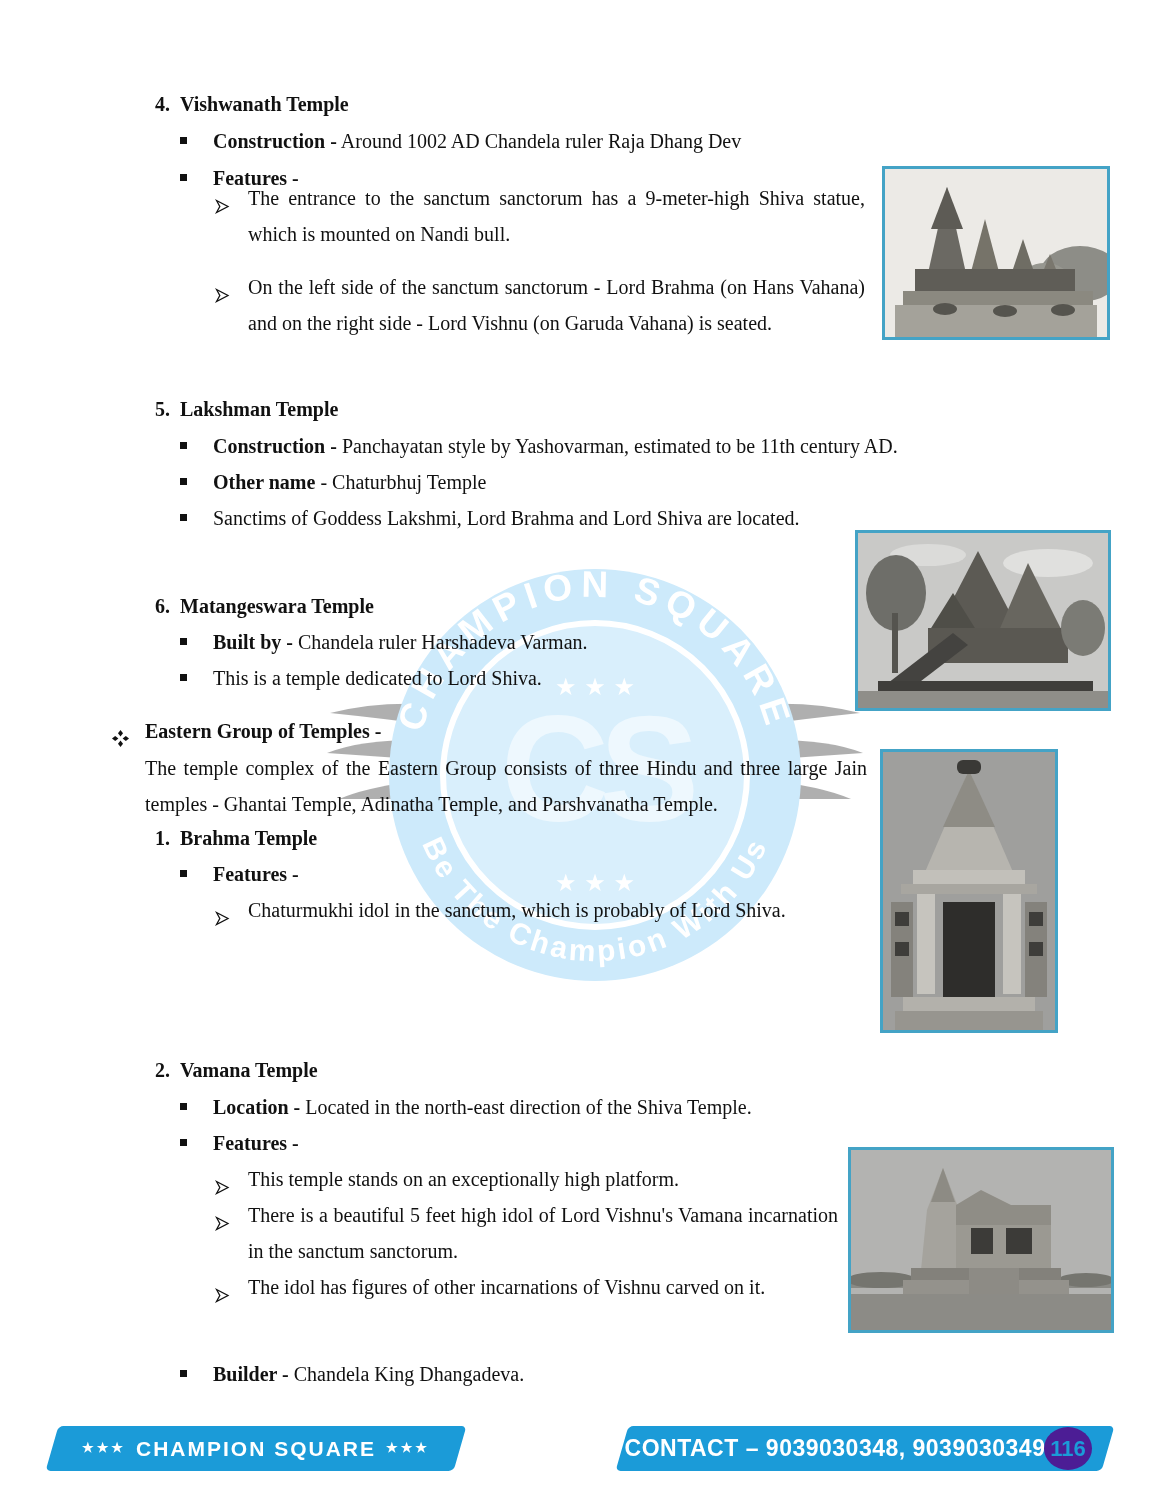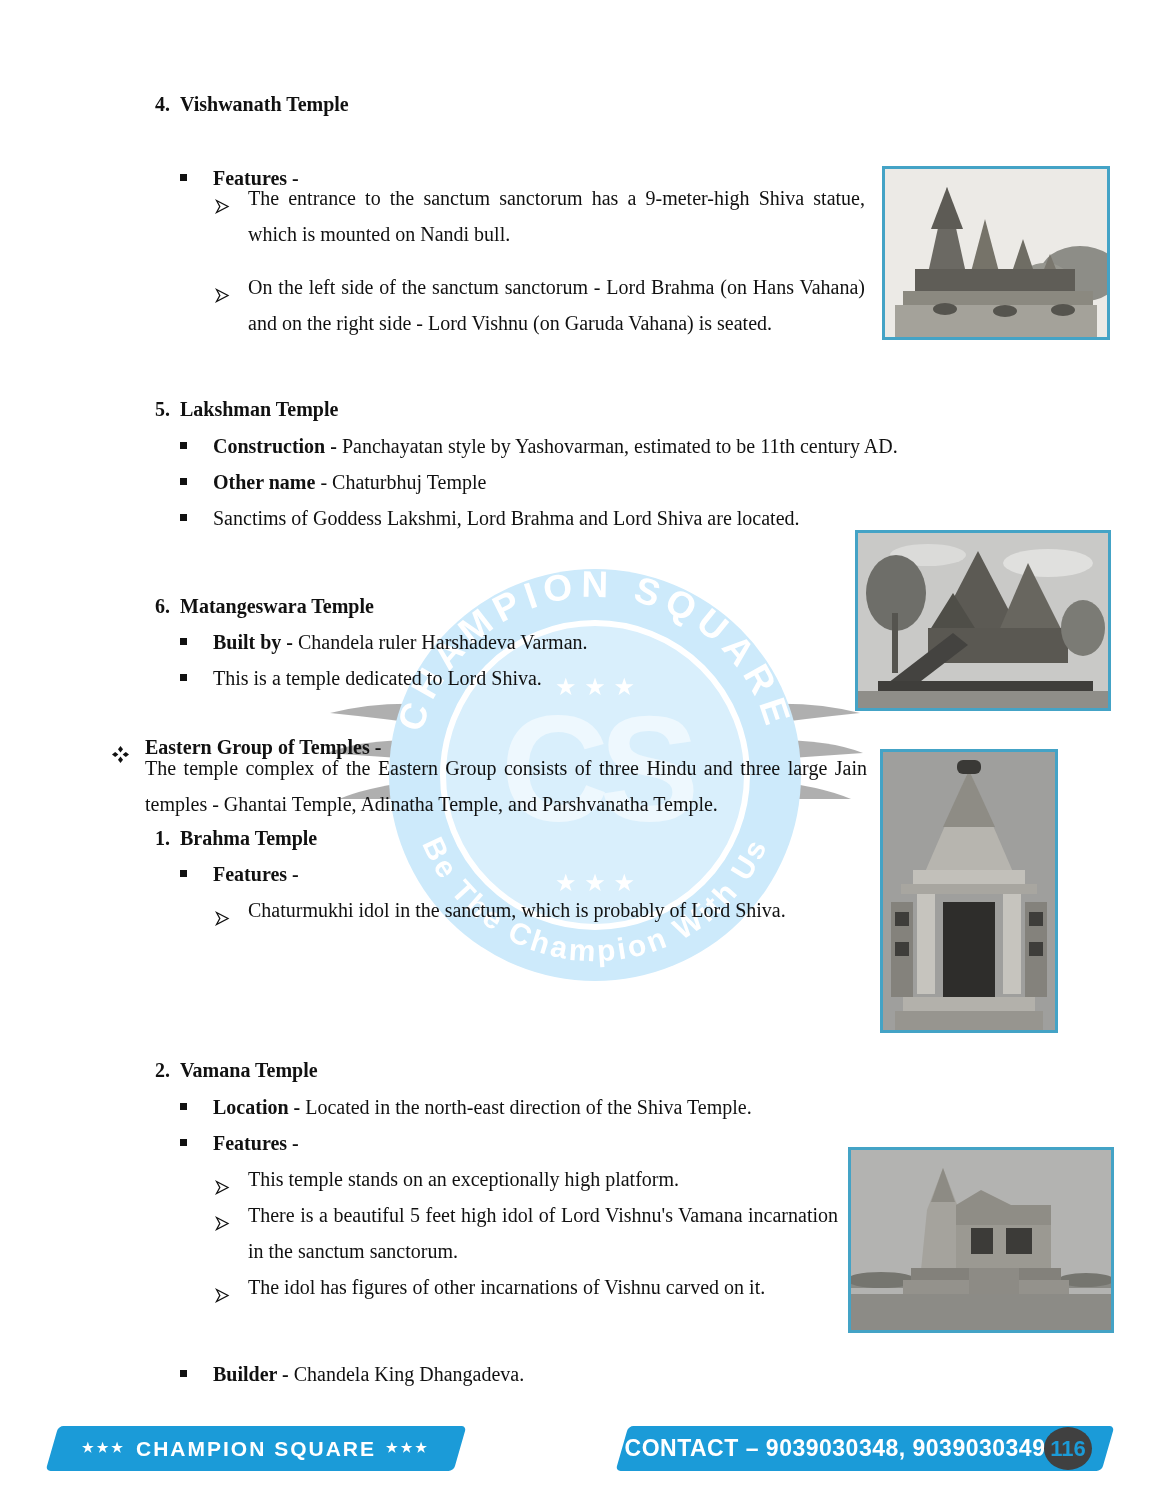--- a/index.html
+++ b/index.html
@@ -22,37 +22,37 @@
   .photo4{left:848px;top:1147px;}
   
   .tb{position:absolute;z-index:2;font-size:20px;line-height:36px;}
   .heading{left:145px;font-weight:bold;text-align:center;}
   .h-num{display:inline-block;width:35px;}
   .sq-row{left:180px;display:flex;}
   .sq{flex:none;width:7px;height:7px;background:#111;margin-top:14px;margin-right:26px;}
   .ar-row{left:215px;display:flex;}
   .ar{flex:none;width:15px;height:15px;margin-top:9px;margin-right:18px;}
   .just{text-align:justify;}
-  .e-head{left:112px;display:flex;font-weight:bold;margin-top:16px;}
+  .e-head{left:112px;display:flex;font-weight:bold;}
   .diamond{flex:none;width:17px;height:17px;margin-top:9px;margin-right:16px;}
   b{font-weight:bold;}
   
   .f-band{position:absolute;top:1426px;height:45px;background:#1b9bd8;transform:skewX(-16deg);border-radius:5px;z-index:3;}
   .f-band-inner{transform:skewX(16deg);height:45px;display:flex;align-items:center;justify-content:center;
     font-family:"Liberation Sans", sans-serif;color:#ffffff;font-weight:bold;}
   .band-left{left:52px;width:408px;}
   .band-right{left:622px;width:486px;}
   .brand-text{font-size:21px;letter-spacing:2px;margin:0 10px;}
   .f-stars{font-size:13px;letter-spacing:3px;position:relative;top:-1px;}
   .contact-text{font-size:23px;letter-spacing:.5px;padding-right:60px;}
   .unit-label{position:absolute;left:490px;top:1508px;width:120px;height:45px;z-index:3;
     display:flex;align-items:center;justify-content:center;
     font-family:"Liberation Sans", sans-serif;font-weight:bold;font-size:21px;color:#1b9bd8;letter-spacing:0.5px;}
   .page-badge{position:absolute;left:1044px;top:1427px;width:48px;height:43px;border-radius:50%;
-    background:#404040;z-index:4;display:flex;align-items:center;justify-content:center;
+    background:#4c1d95;z-index:4;display:flex;align-items:center;justify-content:center;
     font-family:"Liberation Sans", sans-serif;font-weight:bold;font-size:22px;color:#1b9bd8;}
 </style>
 </head>
 <body>
 
 <div class="page">
 
   <div class="watermark">
     <svg width="540" height="450" viewBox="0 0 540 450">
       <g fill="#a9a9a9" opacity="0.92">
@@ -157,20 +157,24 @@
       <rect x="60" y="118" width="150" height="12" fill="#83817b"></rect>
       <rect x="52" y="130" width="166" height="14" fill="#94928c"></rect>
       <rect x="118" y="118" width="50" height="40" fill="#8d8b85"></rect>
       <rect x="0" y="144" width="260" height="36" fill="#8c8b86"></rect>
     </svg>
   </div>
 
   <div class="tb heading" style="top:86px">
     <span class="h-num">4.</span><span>Vishwanath Temple</span>
   </div>
+  <div class="tb sq-row" style="top:123px">
+    <span class="sq"></span>
+    <span><b>Construction -</b><span> Around 1002 AD Chandela ruler Raja Dhang Dev</span></span>
+  </div>
   <div class="tb sq-row" style="top:160px">
     <span class="sq"></span>
     <span><b>Features -</b></span>
   </div>
   <div class="tb ar-row" style="top:180px">
     <span class="ar"><svg width="15" height="15" viewBox="0 0 15 15">
           <path d="M1.5 1.5 L13 7.5 L1.5 13.5 L4.8 7.5 Z" fill="#fff" stroke="#111" stroke-width="1.3"></path>
         </svg></span>
     <span class="just" style="width:617px">The entrance to the sanctum sanctorum has a 9-meter-high Shiva statue, which is mounted on Nandi bull.</span>
   </div>

